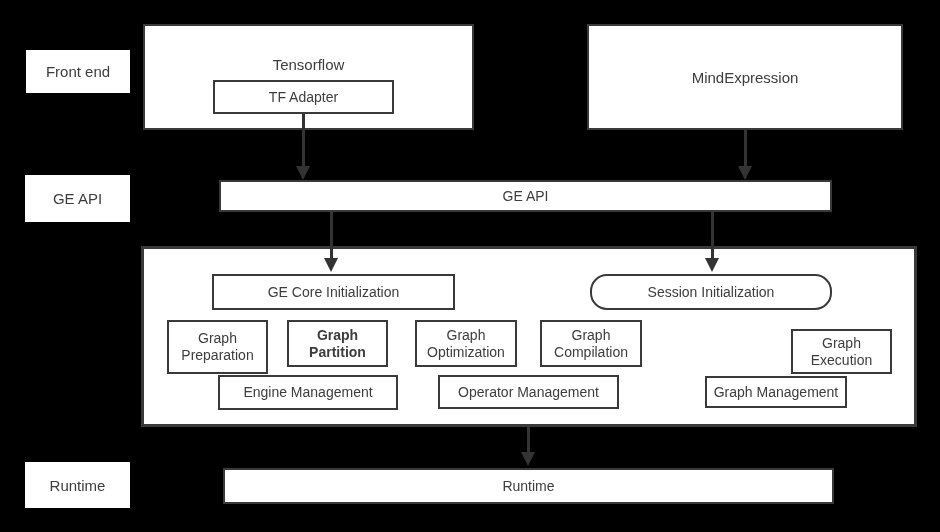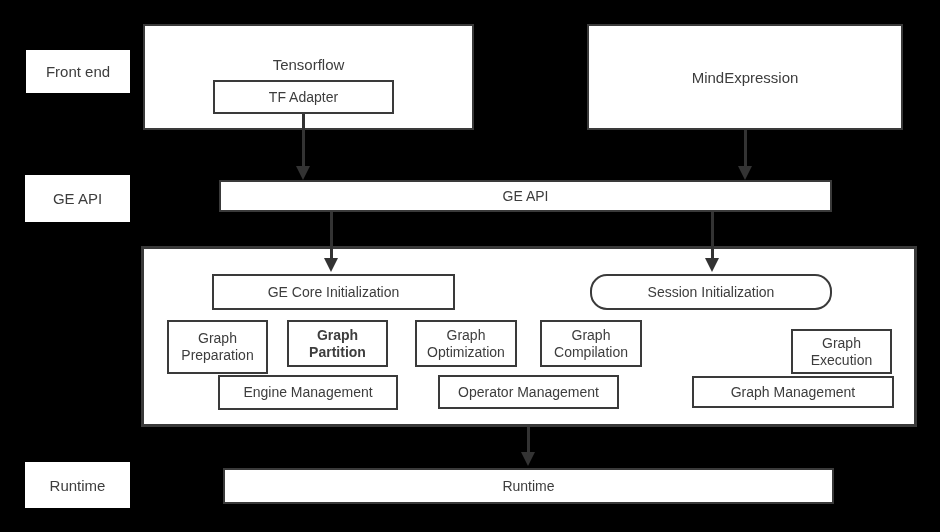--- a/index.html
+++ b/index.html
@@ -77,21 +77,21 @@
     <div class="box" style="left:446px; top:25px; width:242px; height:36px;border-radius:17px;">Session Initialization</div>
 
     <div class="box" style="left:23px; top:71px; width:101px; height:54px;">Graph Preparation</div>
     <div class="box" style="left:143px; top:71px; width:101px; height:47px;font-weight:bold;">Graph Partition</div>
     <div class="box" style="left:271px; top:71px; width:102px; height:47px;">Graph Optimization</div>
     <div class="box" style="left:396px; top:71px; width:102px; height:47px;">Graph Compilation</div>
     <div class="box" style="left:647px; top:80px; width:101px; height:45px;">Graph Execution</div>
 
     <div class="box" style="left:49px; top:126px; width:180px; height:35px;margin-left:25px;">Engine Management</div>
     <div class="box" style="left:294px; top:126px; width:181px; height:34px;">Operator Management</div>
-    <div class="box" style="left:548px; top:127px; width:202px; height:32px;">Graph Management</div>
+    <div class="box" style="left:561px; top:127px; width:142px; height:32px;">Graph Management</div>
   </div>
 
   <div class="box" style="left:223px; top:468px; width:611px; height:36px;">Runtime</div>
 
   <div class="arrow" style="left:296px; top:114px; height:66px;">
     <div class="stem"></div>
     <div class="head"></div>
   </div>
   <div class="arrow" style="left:738px; top:130px; height:50px;">
     <div class="stem"></div>

